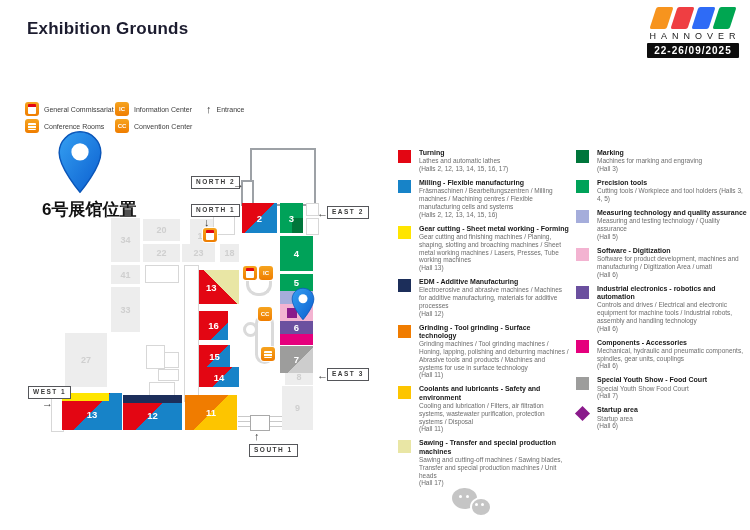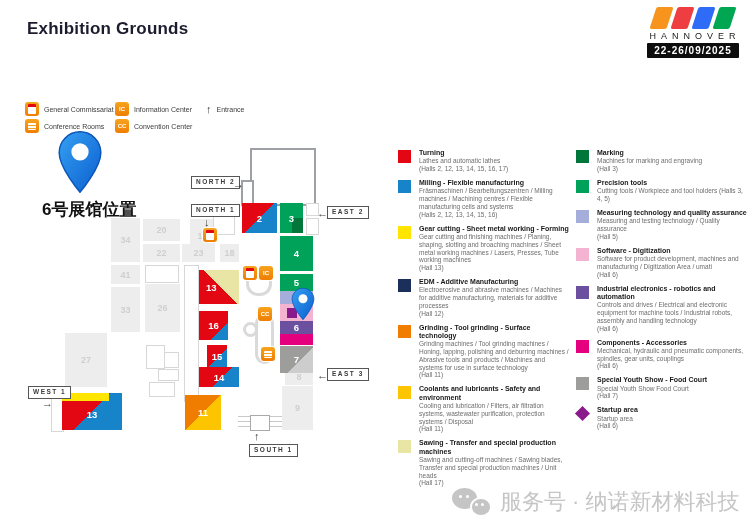--- a/index.html
+++ b/index.html
@@ -125,21 +125,20 @@
 <div class="abs" id="map">
 
   <div class="ghall" style="left:84px;top:78px;width:29px;height:44px">34</div>
   <div class="ghall" style="left:116px;top:79px;width:37px;height:22px">20</div>
   <div class="ghall" style="left:163px;top:79px;width:25px;height:34px">19</div>
   <div class="ghall" style="left:116px;top:104px;width:37px;height:18px">22</div>
   <div class="ghall" style="left:155px;top:104px;width:33px;height:18px">23</div>
   <div class="ghall" style="left:193px;top:104px;width:19px;height:18px">18</div>
   <div class="ghall" style="left:84px;top:125px;width:29px;height:19px">41</div>
   <div class="ghall" style="left:84px;top:147px;width:29px;height:45px">33</div>
-  <div class="ghall" style="left:118px;top:144px;width:35px;height:48px">26</div>
   <div class="ghall" style="left:38px;top:193px;width:42px;height:54px">27</div>
   <div class="ghall" style="left:258px;top:228px;width:28px;height:17px">8</div>
   <div class="ghall" style="left:255px;top:246px;width:31px;height:44px">9</div>
 
   <div class="bld" style="left:223px;top:8px;width:62px;height:54px"></div>
   <div class="bld" style="left:214px;top:40px;width:9px;height:22px"></div>
   <div class="wbox" style="left:186px;top:76px;width:20px;height:17px"></div>
   <div class="wbox" style="left:279px;top:63px;width:11px;height:11px"></div>
   <div class="wbox" style="left:279px;top:78px;width:11px;height:15px"></div>
   <div class="wbox" style="left:118px;top:125px;width:32px;height:16px"></div>
@@ -179,32 +178,36 @@
   <div class="hall" style="left:253px;top:206px;width:33px;height:27px;background:linear-gradient(135deg,#9D9D9C 58%,#CDCDCD 58%)">
       <b>7</b>
     </div>
 
   <div class="hall" style="left:172px;top:130px;width:40px;height:34px;background:linear-gradient(45deg,#E30613 52%,#E9E6A5 52%);justify-content:flex-start;padding-left:7px;box-sizing:border-box">
       <b>13</b>
     </div>
   <div class="hall" style="left:172px;top:171px;width:29px;height:29px;background:linear-gradient(135deg,#E30613 70%,#1783C8 70.5%)">
       <b>16</b>
     </div>
-  <div class="hall" style="left:180px;top:205px;width:20px;height:22px;background:linear-gradient(135deg,#E30613 55%,#1783C8 55.5%)">
+  <div class="hall" style="left:172px;top:205px;width:31px;height:22px;background:linear-gradient(135deg,#E30613 55%,#1783C8 55.5%)">
       <b>15</b>
     </div>
   <div class="hall" style="left:172px;top:227px;width:40px;height:20px;background:linear-gradient(135deg,#E30613 55%,#1783C8 55.5%)">
       <b>14</b>
     </div>
 
   <div class="hall" style="left:35px;top:253px;width:60px;height:37px;background:linear-gradient(135deg,#E30613 50%,#1783C8 50.5%)">
     <span class="strip" style="width:78%;height:8px;background:#FFE500"></span>
     <b style="margin-top:5px">13</b>
   </div>
-  <div class="hall" style="left:158px;top:255px;width:36px;height:35px;background:linear-gradient(135deg,#F07C00 50%,#FDC500 50.5%)">
+  <div class="hall" style="left:96px;top:255px;width:59px;height:35px;background:linear-gradient(135deg,#E30613 50%,#1783C8 50.5%)">
+    <span class="strip" style="width:100%;height:8px;background:#1C2E5A"></span>
+    <b style="margin-top:5px">12</b>
+  </div>
+  <div class="hall" style="left:158px;top:255px;width:52px;height:35px;background:linear-gradient(135deg,#F07C00 50%,#FDC500 50.5%)">
       <b>11</b>
     </div>
 
   <div class="walk" style="left:219px;top:141px;width:20px;height:12px;border-top:0;border-radius:0 0 12px 12px"></div>
   <div class="walk" style="left:228px;top:174px;width:13px;height:44px;border-radius:10px"></div>
   <div class="walk" style="left:216px;top:182px;width:9px;height:9px;border-radius:50%"></div>
 
   <span class="oicn" style="left:176px;top:88px">
       <span class="mini"></span>
     </span>
@@ -372,14 +375,13 @@
 
 <div class="abs" id="watermark">
   <span class="wxicon">
     <span class="b1"></span>
       <span class="b2"></span>
     <span class="e" style="left:7px;top:8px"></span>
       <span class="e" style="left:14px;top:8px"></span>
     <span class="e" style="left:23px;top:16px"></span>
       <span class="e" style="left:29px;top:16px"></span>
   </span>
-  <span id="wm-text">服务号 · 纳诺新材料科技</span>
 </div>
 
 </body></html>

